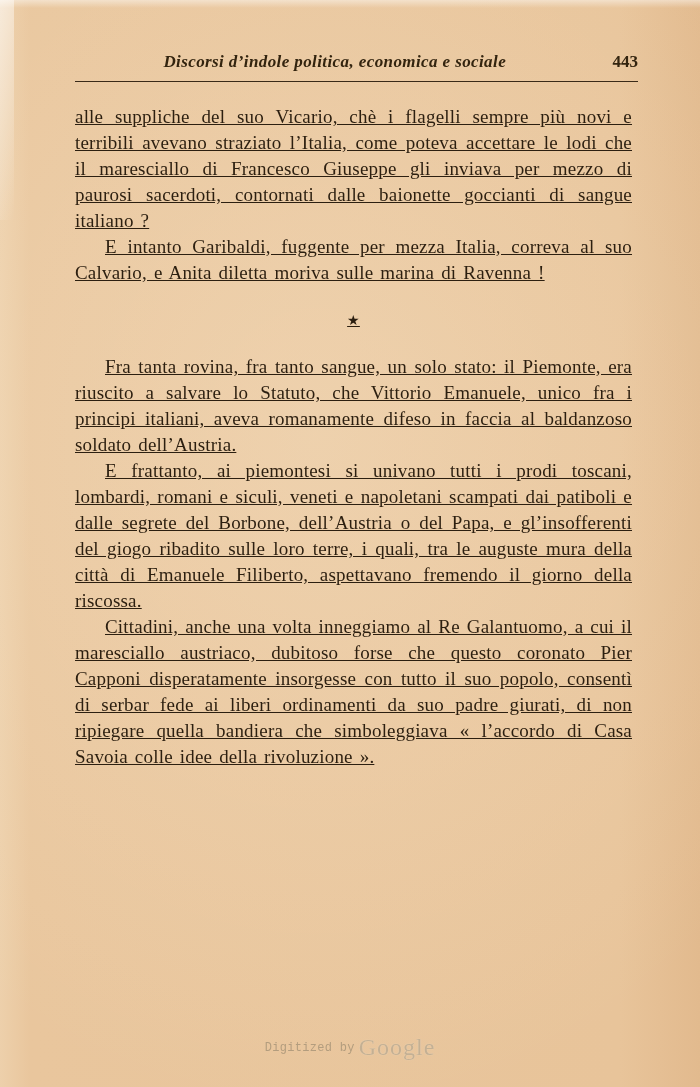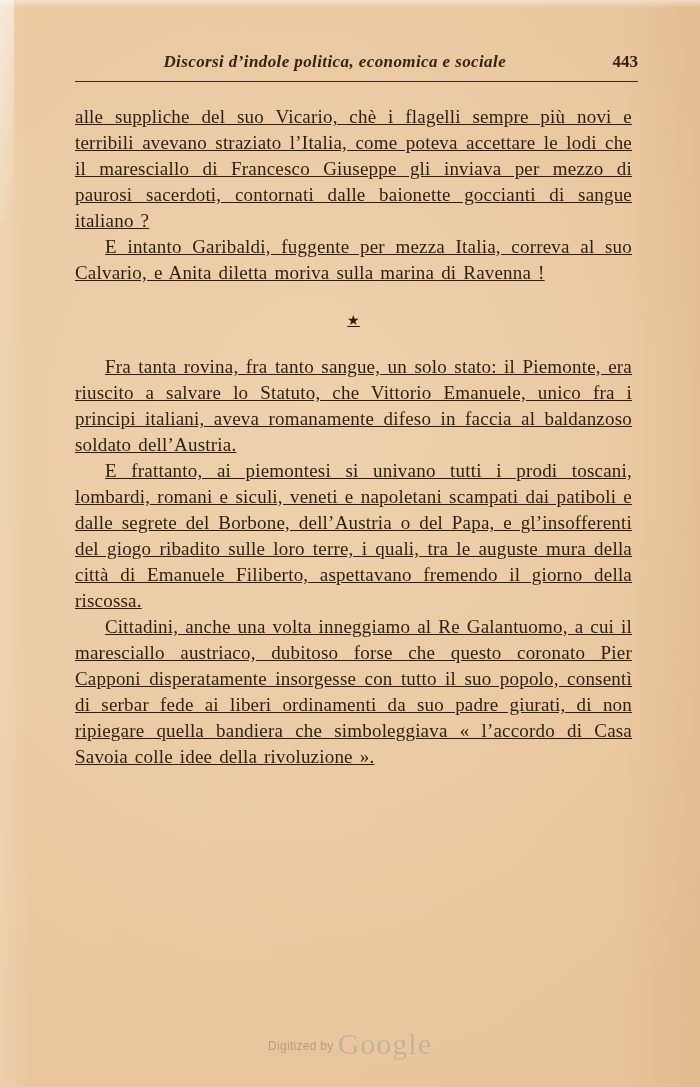--- a/index.html
+++ b/index.html
@@ -75,50 +75,50 @@
     color: #2c1f10;
   }
   .footer {
     position: absolute;
     left: 0; right: 0;
     bottom: 26px;
     text-align: center;
     white-space: nowrap;
   }
   .digitized-by {
-    font-family: Liberation Sans, sans-serif;
+    font-family: Liberation Mono, monospace;
     font-size: 12px;
     color: #b39d7e;
     vertical-align: 4px;
     letter-spacing: 0.3px;
   }
   .google-mark {
     font-family: "Liberation Serif", "DejaVu Serif", serif;
-    font-size: 30px;
+    font-size: 24px;
     color: #c4b093;
     letter-spacing: 1px;
     text-shadow: 0 0 1px rgba(255,255,255,0.4);
   }
 </style>
 </head>
 <body>
 
 <div class="page">
 
   <div class="edge-top"></div>
   <div class="edge-left"></div>
 
   <div class="header">
     <span class="header-title">Discorsi d’indole politica, economica e sociale</span>
     <span class="header-pagenum">443</span>
   </div>
 
   <div class="body-text">
     <p class="para no-indent">alle suppliche del suo Vicario, chè i flagelli sempre più novi e terribili avevano straziato l’Italia, come poteva accettare le lodi che il maresciallo di Francesco Giuseppe gli inviava per mezzo di paurosi sacerdoti, contornati dalle baionette goccianti di sangue italiano ?</p>
-    <p class="para">E intanto Garibaldi, fuggente per mezza Italia, correva al suo Calvario, e Anita diletta moriva sulla marina di Ravenna !</p>
+    <p class="para">E intanto Garibaldi, fuggente per mezza Italia, correva al suo Calvario, e Anita diletta moriva sulle marina di Ravenna !</p>
 
     <div class="divider">★</div>
 
     <p class="para">Fra tanta rovina, fra tanto sangue, un solo stato: il Piemonte, era riuscito a salvare lo Statuto, che Vittorio Emanuele, unico fra i principi italiani, aveva romanamente difeso in faccia al baldanzoso soldato dell’Austria.</p>
     <p class="para">E frattanto, ai piemontesi si univano tutti i prodi toscani, lombardi, romani e siculi, veneti e napoletani scampati dai patiboli e dalle segrete del Borbone, dell’Austria o del Papa, e gl’insofferenti del giogo ribadito sulle loro terre, i quali, tra le auguste mura della città di Emanuele Filiberto, aspettavano fremendo il giorno della riscossa.</p>
     <p class="para">Cittadini, anche una volta inneggiamo al Re Galantuomo, a cui il maresciallo austriaco, dubitoso forse che questo coronato Pier Capponi disperatamente insorgesse con tutto il suo popolo, consentì di serbar fede ai liberi ordinamenti da suo padre giurati, di non ripiegare quella bandiera che simboleggiava « l’accordo di Casa Savoia colle idee della rivoluzione ».</p>
   </div>
 
   <div class="footer">
     <span class="digitized-by">Digitized by</span>

